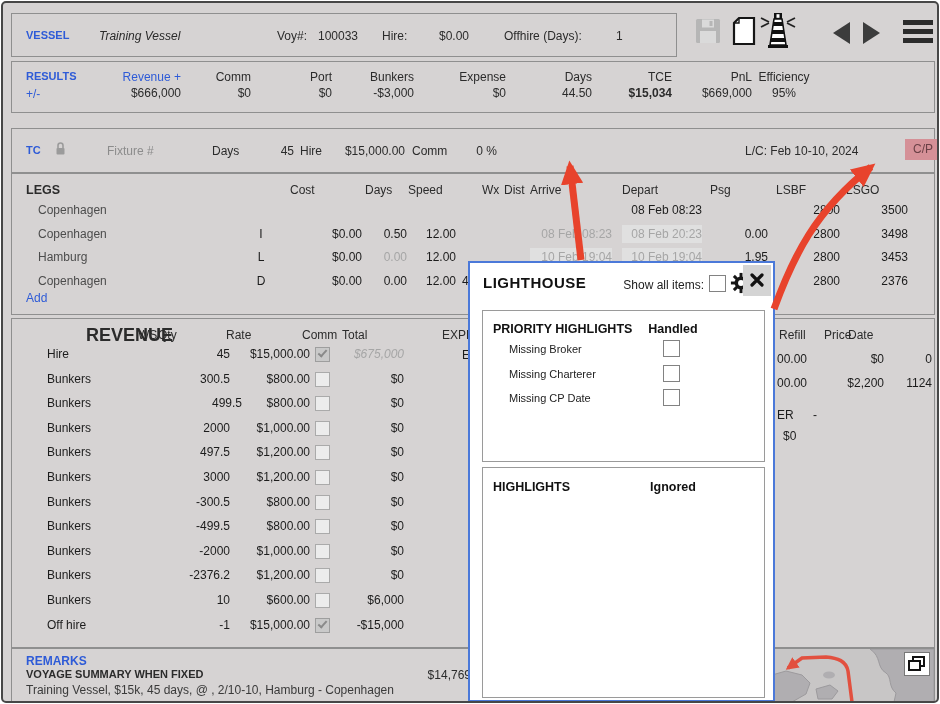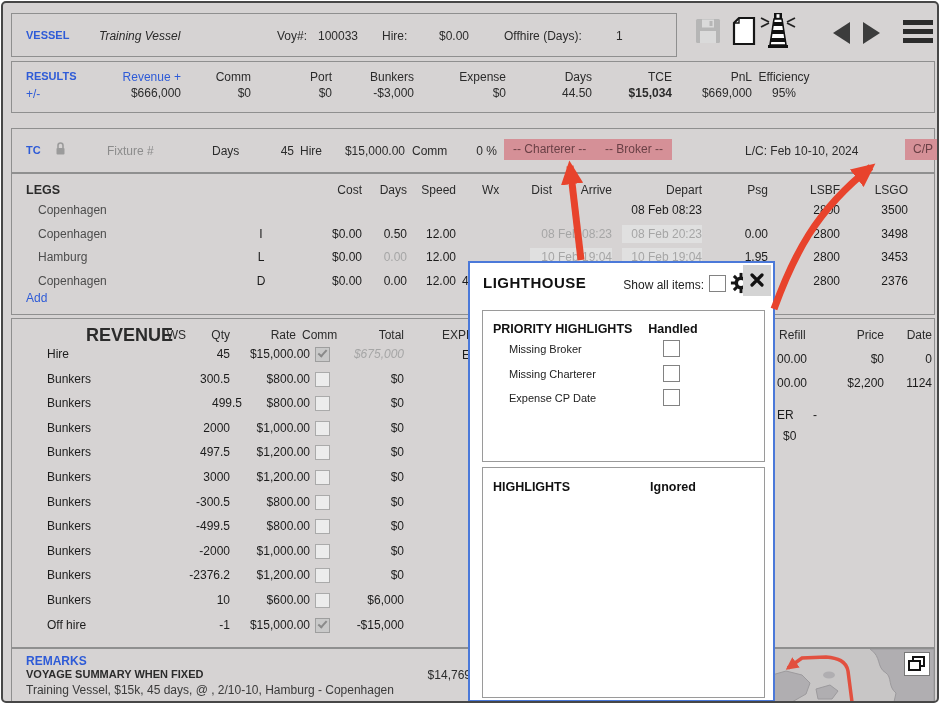--- a/index.html
+++ b/index.html
@@ -12,21 +12,21 @@
   .bold{font-weight:bold;}
   .dim{color:#a6a6a6 !important;}
   .gray{color:#8c8c8c;}
   .dark{color:#2b2b2b;}
   .t12{font-size:12px;line-height:16px;white-space:nowrap;}
   .t125{font-size:11px;line-height:16px;white-space:nowrap;}
   .cell{position:absolute;height:18px;line-height:18px;font-size:12px;white-space:nowrap;color:#1c1c1c;overflow:visible;}
   .cell.r{text-align:right;} .cell.c{text-align:center;}
   .cell.shaded{background:#e0e0e0;color:#a8a8a8;}
   .hdr{position:absolute;height:16px;line-height:16px;font-size:12px;color:#2b2b2b;white-space:nowrap;}
-  .hdr.r{text-align:right;}
+  .hdr.r{text-align:left;}
   .cb{position:absolute;width:13px;height:13px;border:1px solid #aaa;background:#ececec;top:2px;}
   .cb.on{background:#c9c9c9;border-color:#9e9e9e;}
   .cb.on::after{content:'';position:absolute;left:2px;top:2px;width:7px;height:3px;
     border-left:2px solid #8a8a8a;border-bottom:2px solid #8a8a8a;transform:rotate(-48deg);}
   .cbx{position:absolute;width:15px;height:15px;border:1px solid #828282;background:#fff;}
   .chip{position:absolute;background:#d59097;color:#6a4046;font-size:12px;line-height:21px;
     height:21px;padding:0 9px;white-space:nowrap;}
   .tri-left{width:0;height:0;border-top:11px solid transparent;border-bottom:11px solid transparent;border-right:17px solid #3c3c3c;}
   .tri-right{width:0;height:0;border-top:11px solid transparent;border-bottom:11px solid transparent;border-left:17px solid #3c3c3c;}
   .menu-bar{width:30px;height:4.5px;background:#2c2c2c;margin-bottom:4.5px;}
@@ -133,25 +133,20 @@
       <path d="M4,7 V4.5 a2.5,2.5 0 0 1 5,0 V7" fill="none" stroke="#9b9b9b" stroke-width="1.6"></path>
       <rect x="2.5" y="7" width="8" height="6.5" rx="1" fill="#9b9b9b"></rect>
     </svg></span>
     <span class="abs t12 gray" style="left:95px;top:14px;">Fixture #</span>
     <span class="abs t12 dark" style="left:200px;top:14px;">Days</span>
     <span class="abs t12 dark" style="left:240px;top:14px;width:42px;text-align:right;">45</span>
     <span class="abs t12 dark" style="left:288px;top:14px;">Hire</span>
     <span class="abs t12 dark" style="left:312px;top:14px;width:81px;text-align:right;">$15,000.00</span>
     <span class="abs t12 dark" style="left:400px;top:14px;">Comm</span>
     <span class="abs t12 dark" style="left:445px;top:14px;width:40px;text-align:right;">0 %</span>
-    <div class="chip" style="left:492px;top:10px;">
-      <span>-- Charterer --</span>
-      <span style="display:inline-block;width:12px;"></span>
-      <span>-- Broker --</span>
-    </div>
     <span class="abs t12 dark" style="left:733px;top:14px;">L/C: Feb 10-10, 2024</span>
     <div class="chip" style="left:893px;top:10px;padding:0 8px;">C/P</div>
   </div>
 
   <div class="box" style="left:8px;top:170px;width:922px;height:140px;">
     <span class="hdr bold" style="left:14px;top:8px;font-size:12.5px;">LEGS</span>
     <span class="hdr r" style="left:278px;top:8px;width:72px;">Cost</span>
     <span class="hdr r" style="left:353px;top:8px;width:42px;">Days</span>
     <span class="hdr r blue" style="left:396px;top:8px;width:48px;">Speed</span>
     <span class="hdr blue" style="left:470px;top:8px;width:26px;">Wx</span>
@@ -386,21 +381,21 @@
     </div>
 
     <div class="panel" style="left:12px;top:47px;width:281px;height:150px;">
       <span class="abs bold" style="left:10px;top:11px;font-size:12.5px;color:#111;">PRIORITY HIGHLIGHTS</span>
       <span class="abs bold" style="left:158px;top:11px;width:64px;text-align:center;font-size:12.5px;color:#111;">Handled</span>
       <div id="lh-items" class="abs" style="left:0;top:0;width:100%;height:100%;">
           <div class="abs t125" style="left: 26px; top: 30px; color: rgb(34, 34, 34);">Missing Broker</div>
           <span class="cbx" style="left: 180px; top: 29px;"></span>
           <div class="abs t125" style="left: 26px; top: 54.5px; color: rgb(34, 34, 34);">Missing Charterer</div>
           <span class="cbx" style="left: 180px; top: 53.5px;"></span>
-          <div class="abs t125" style="left: 26px; top: 79px; color: rgb(34, 34, 34);">Expense CP Date</div>
+          <div class="abs t125" style="left: 26px; top: 79px; color: rgb(34, 34, 34);">Missing CP Date</div>
           <span class="cbx" style="left: 180px; top: 78px;"></span>
         </div>
     </div>
 
     <div class="panel" style="left:12px;top:204px;width:281px;height:229px;">
       <span class="abs bold" style="left:10px;top:12px;font-size:12.5px;color:#111;">HIGHLIGHTS</span>
       <span class="abs bold" style="left:158px;top:12px;width:64px;text-align:center;font-size:12.5px;color:#111;">Ignored</span>
     </div>
   </div>
 

